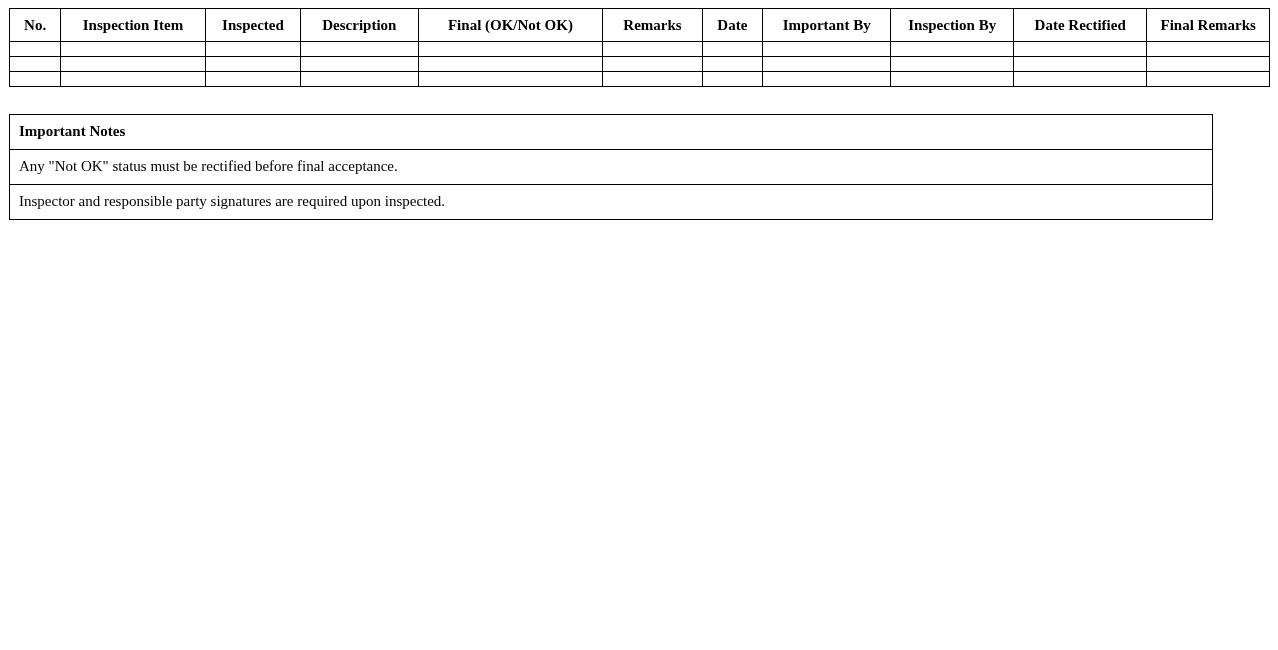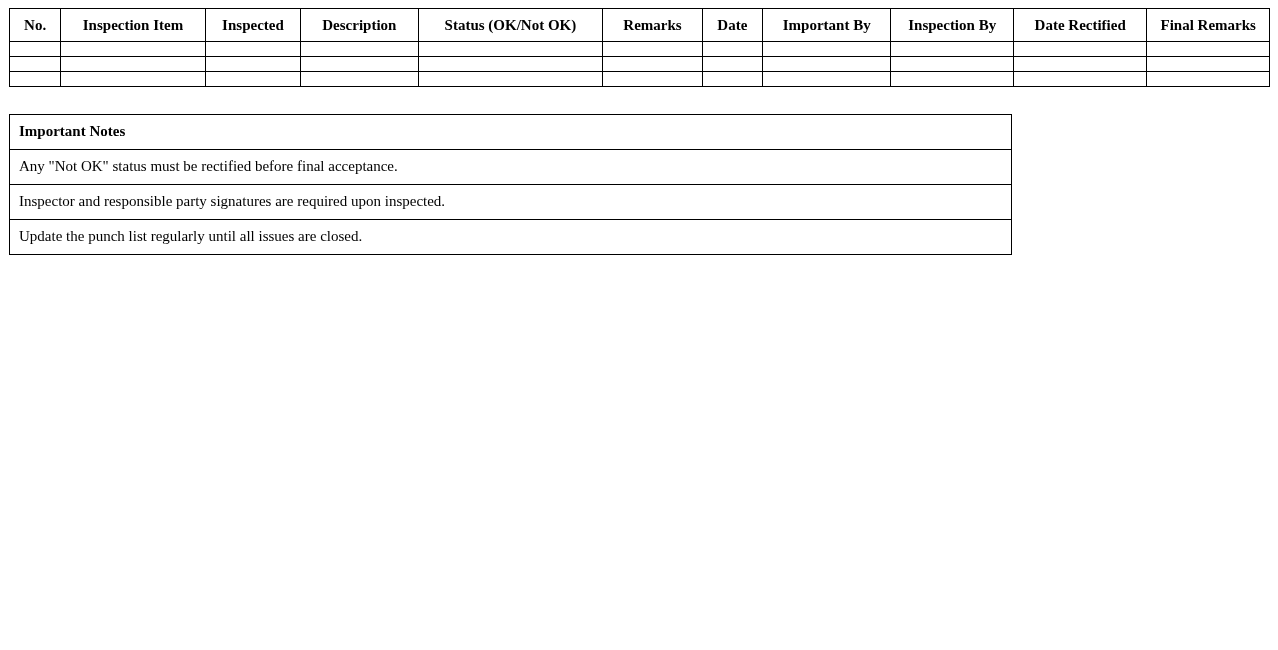--- a/index.html
+++ b/index.html
@@ -66,21 +66,21 @@
   .col-inspected { width: 128px; }
   .col-rectified { width: 122px; }
   .col-daterect  { width: 133px; }
   .col-final     { width: 122px; }
 
   
   .notes-wrap {
     position: absolute;
     left: 9px;
     top: 114px;
-    width: 1003px;
+    width: 1204px;
   }
   table.notes {
     border-collapse: collapse;
     width: 100%;
     table-layout: fixed;
   }
   table.notes th,
   table.notes td {
     border: 1px solid #000000;
     padding: 5px 9px;
@@ -116,21 +116,21 @@
         <col class="col-rectified">
         <col class="col-daterect">
         <col class="col-final">
       </colgroup>
       <thead>
         <tr>
           <th>No.</th>
           <th>Inspection Item</th>
           <th>Inspected</th>
           <th>Description</th>
-          <th>Status (OK/Not OK)</th>
+          <th>Final (OK/Not OK)</th>
           <th>Remarks</th>
           <th>Date</th>
           <th>Important By</th>
           <th>Inspection By</th>
           <th>Date Rectified</th>
           <th>Final Remarks</th>
         </tr>
       </thead>
       <tbody>
         <tr>
@@ -183,20 +183,17 @@
           <th>Important Notes</th>
         </tr>
       </thead>
       <tbody>
         <tr>
           <td>Any "Not OK" status must be rectified before final acceptance.</td>
         </tr>
         <tr>
           <td>Inspector and responsible party signatures are required upon inspected.</td>
         </tr>
-        <tr>
-          <td>Update the punch list regularly until all issues are closed.</td>
-        </tr>
       </tbody>
     </table>
   </div>
 
 </div>
 
 </body></html>

